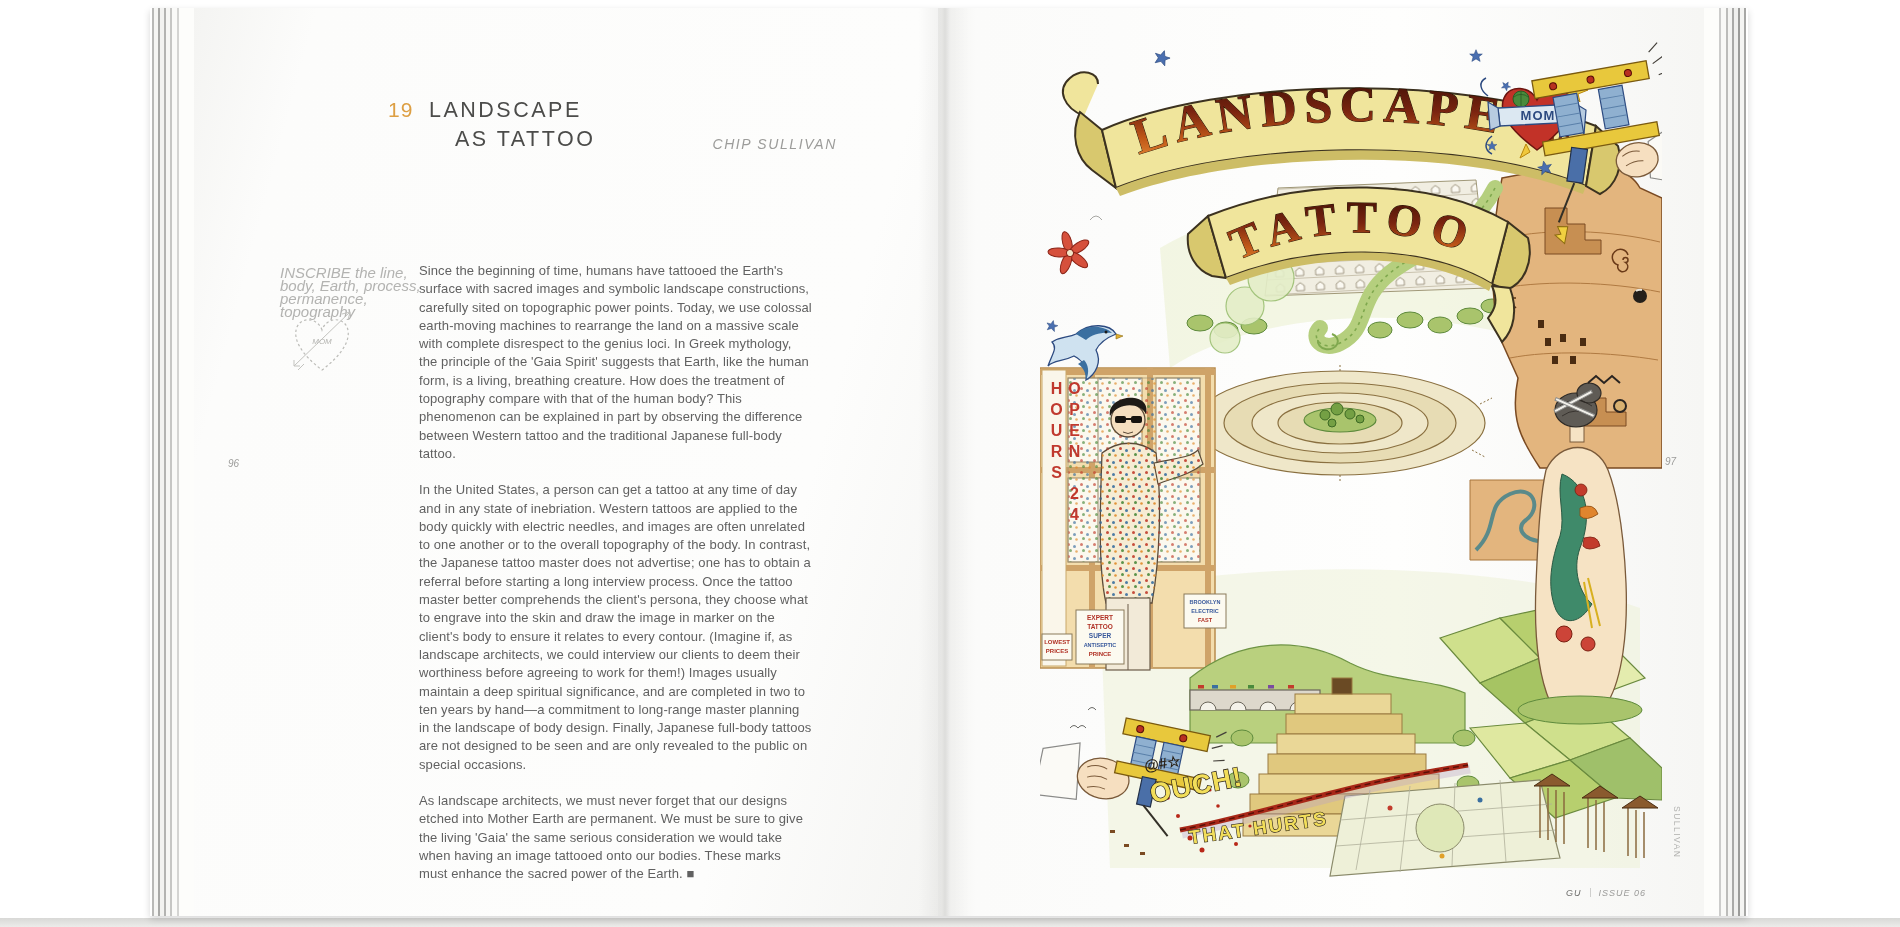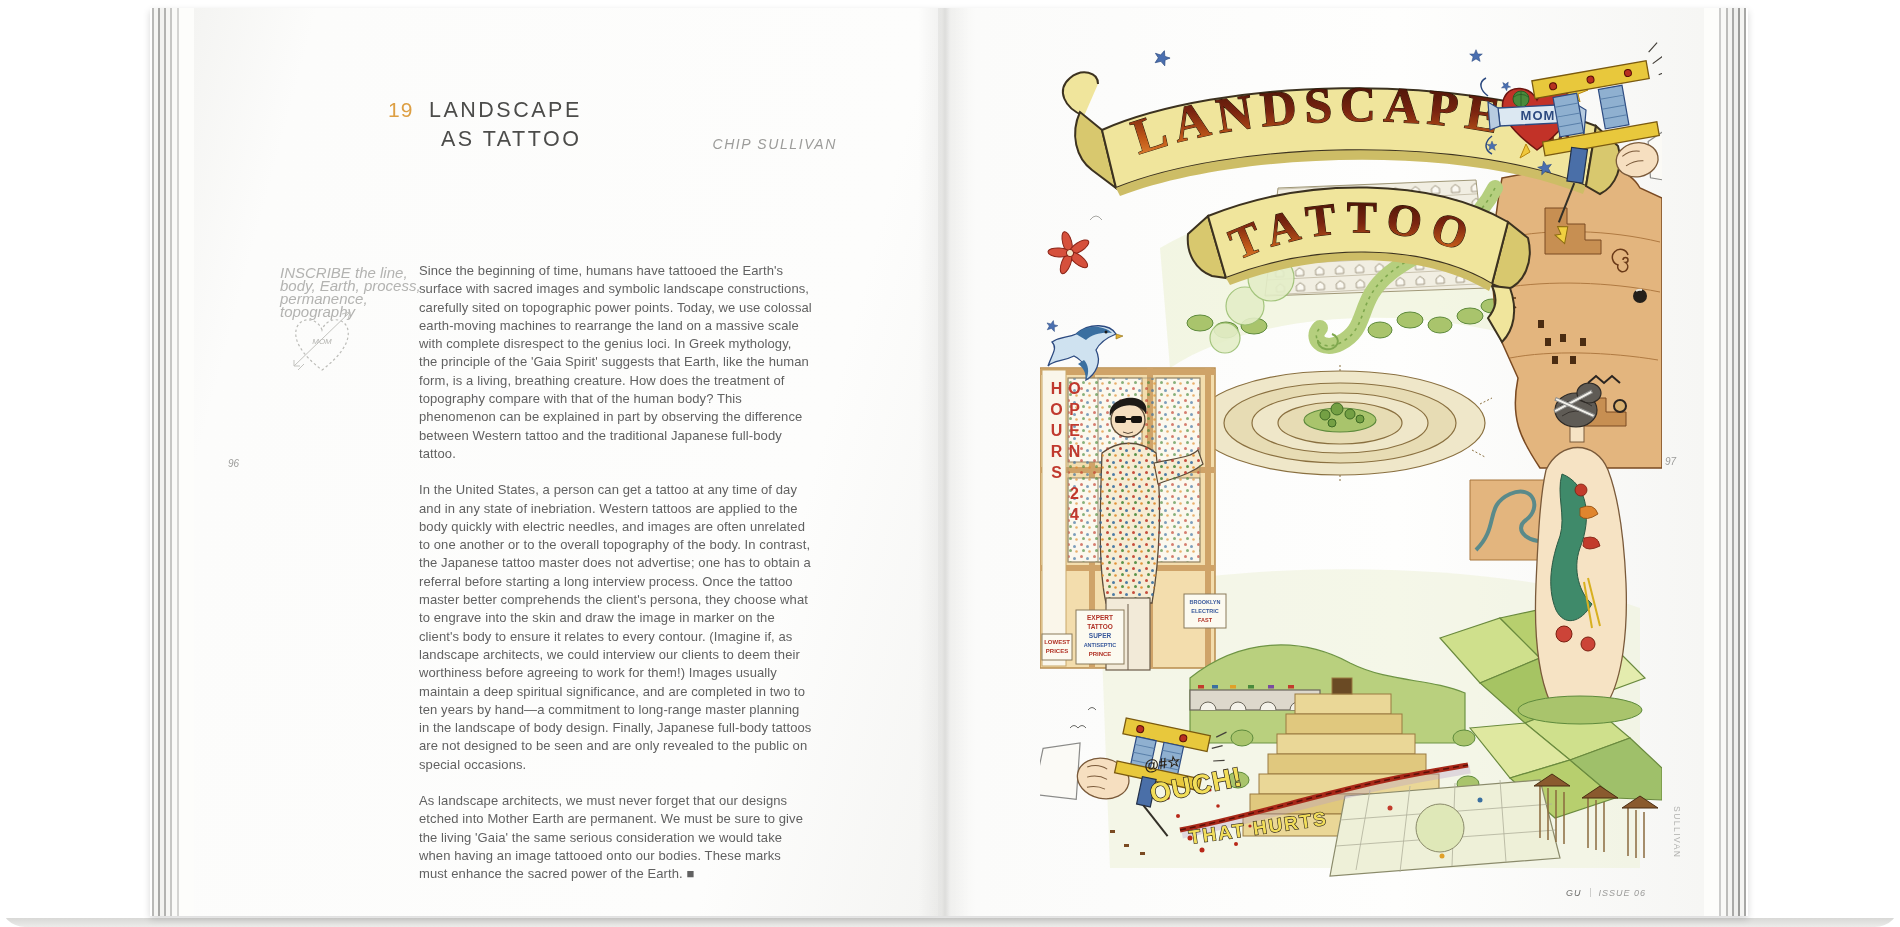--- a/index.html
+++ b/index.html
@@ -1,28 +1,28 @@
 <!DOCTYPE html>
 <html><head>
 <meta charset="utf-8">
 <style>
   html,body{margin:0;padding:0;}
   body{width:1900px;height:927px;background:#ffffff;font-family:"Liberation Sans",sans-serif;}
-  .stage{position:relative;width:1900px;height:927px;overflow:hidden;background:#ffffff;border-radius:25px;}
+  .stage{position:relative;width:1900px;height:927px;overflow:hidden;background:#ffffff;}
   .floor{position:absolute;left:0;right:0;bottom:0;height:9px;background:linear-gradient(to bottom,#d8d8d6,#ececea);}
   .book{position:absolute;left:150px;top:8px;width:1598px;height:908px;background:#fdfdfc;box-shadow:0 3px 7px rgba(0,0,0,.16);}
   .fore-edge{position:absolute;top:0;bottom:0;width:44px;}
   .fore-edge.left{left:0;background:linear-gradient(to right,#ffffff 0 2px,#b9b9b7 2px 4px,#f6f6f4 4px 8px,#a9a9a7 8px 10px,#f2f2f0 10px 14px,#b3b3b1 14px 16px,#f6f6f4 16px 20px,#c6c6c4 20px 22px,#fafaf8 22px 27px,#d4d4d2 27px 29px,#fdfdfb 29px 44px);}
   .fore-edge.right{right:0;background:linear-gradient(to left,#ffffff 0 2px,#a7a7a5 2px 4px,#f4f4f2 4px 8px,#9c9c9a 8px 10px,#f0f0ee 10px 14px,#aaaaa8 14px 16px,#f5f5f3 16px 20px,#bcbcba 20px 22px,#f9f9f7 22px 27px,#cccccb 27px 29px,#fdfdfb 29px 44px);}
   .page-left{position:absolute;left:44px;top:0;width:788px;height:908px;background:linear-gradient(105deg,#f4f4f2 0%,#fcfcfb 12%,#fdfdfc 72%,#f3f3f1 100%);}
   .page-right{position:absolute;right:44px;top:0;width:766px;height:908px;background:linear-gradient(to right,#f1f1ef 0%,#fbfbfa 5%,#fefefd 60%,#f6f6f4 100%);}
   .spine{position:absolute;left:768px;top:0;width:52px;height:908px;background:linear-gradient(to right,rgba(0,0,0,0),rgba(0,0,0,.05) 46%,rgba(0,0,0,.09) 52%,rgba(0,0,0,.02) 62%,rgba(0,0,0,0));}
   .chapter-num{position:absolute;left:388px;top:98px;font-size:21px;color:#dd9f43;letter-spacing:1px;}
   .title{position:absolute;left:429px;top:96px;font-size:21.5px;color:#4c4c4a;letter-spacing:2.5px;line-height:29px;font-weight:400;}
-  .title .l2{margin-left:12px;}
+  .title .l2{margin-left:26px;}
   .byline{position:absolute;left:600px;top:136px;width:237px;text-align:right;font-style:italic;font-size:14px;color:#9c9c9a;letter-spacing:1.6px;}
   .margin-note{position:absolute;left:280px;top:266px;width:152px;font-style:italic;font-size:15px;color:#b3b3b1;line-height:13px;}
   .heart-sketch{position:absolute;left:282px;top:300px;}
   .body-col{position:absolute;left:419px;top:262px;width:394px;color:#616161;font-size:13px;line-height:18.3px;letter-spacing:.1px;}
   .body-col p{margin:0 0 18px 0;}
   .pagenum{position:absolute;font-size:10px;color:#9c9c9a;font-style:italic;}
   .pn-left{left:228px;top:458px;}
   .pn-right{left:1665px;top:456px;}
   .vert-name{position:absolute;left:1672px;top:806px;writing-mode:vertical-rl;font-size:8.5px;color:#b2b2b0;letter-spacing:1.5px;}
   .footer{position:absolute;left:1450px;top:888px;width:196px;text-align:right;font-size:9px;color:#9c9c9a;font-style:italic;letter-spacing:1px;}

